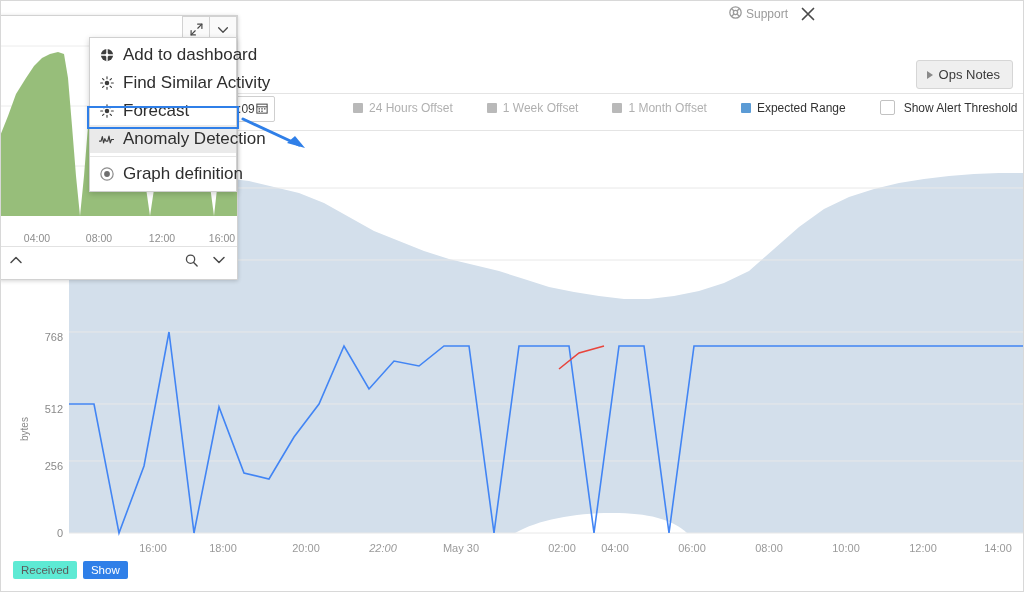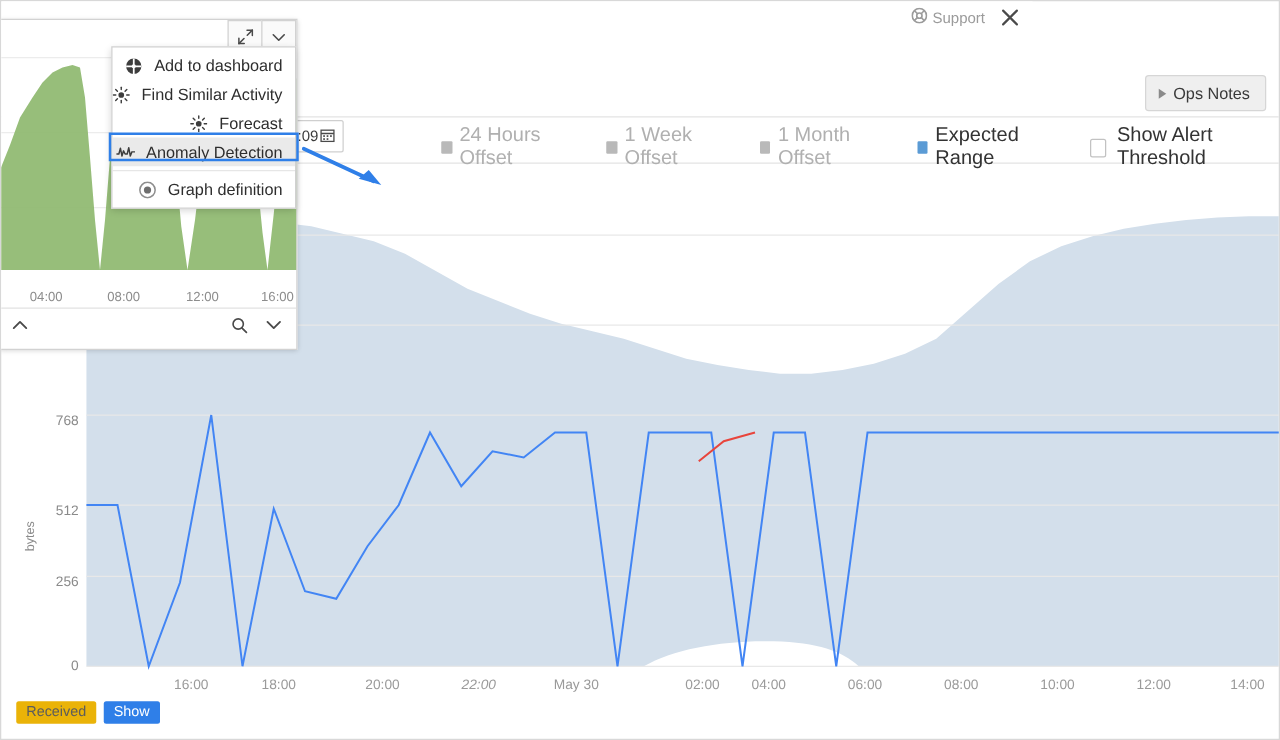--- a/index.html
+++ b/index.html
@@ -53,22 +53,22 @@
     width: 122px; height: 26px;
     border: 1px solid #cfcfcf; border-radius: 2px; background:#fff;
     display:flex; align-items:center; justify-content:space-between;
     padding: 0 6px; box-sizing:border-box;
     font-size: 12px; color: #3c3c3c;
   }
   .cal-ico { font-size: 12px; color:#444; }
 
   .toolopts {
     position:absolute; left: 352px; top: 99px;
-    display:flex; align-items:center; gap: 22px;
-    font-size: 16px;
+    display:flex; align-items:center; gap: 34px;
+    font-size: 12px;
   }
   .opt { display:flex; align-items:center; gap:6px; cursor:pointer; }
   .sq { width:10px;height:10px;display:inline-block;border-radius:1px; }
   .sq.gray { background:#b9b9b9; }
   .sq.blue { background:#5b9bd5; }
   .opt.dim .t { color:#b0b0b0; }
   .opt .t { color:#333; }
   .chk {
     width:13px;height:13px;border:1px solid #c2c2c2;background:#fff;
     border-radius:2px; display:inline-block;
@@ -98,21 +98,21 @@
     position:absolute; font-size:11px; color:#9a9a9a;
     transform: translateX(-50%);
   }
 
   
   .legend {
     position:absolute; left:12px; bottom:12px;
     display:flex; gap:6px; font-size:11.5px;
   }
   .lg { padding:3px 8px; border-radius:2px; cursor:pointer; }
-  .lg.off { background:#eab308; color:#5c5c5c; }
+  .lg.off { background:#5eead4; color:#5c5c5c; }
   .lg.on  { background:#2f7fe8; color:#ffffff; }
 
   
   .mini-panel {
     position:absolute; left:-2px; top:14px;
     width: 239px; height: 265px;
     background:#ffffff;
     border:1px solid #d2d2d2;
     box-shadow: 0 1px 4px rgba(0,0,0,.18);
     box-sizing:border-box;
@@ -142,22 +142,22 @@
     background:#ffffff;
     border:1px solid #d0d0d0;
     box-shadow: 0 2px 6px rgba(0,0,0,.18);
     z-index: 40;
     padding: 3px 0;
     box-sizing:border-box;
   }
   .menu-item {
     display:flex; align-items:center; gap:9px;
     padding: 4px 10px 4px 9px;
-    font-size: 13px; color: #2e2e2e;
-    cursor:pointer; white-space:nowrap;justify-content:flex-end;
+    font-size: 17px; color: #2e2e2e;
+    cursor:pointer; white-space:nowrap;
   }
   .menu-item.sel { background:#eaeaea; }
   .menu-sep { height:1px; background:#e6e6e6; margin:3px 0; }
   .mi-ico { width:15px; height:15px; flex:0 0 15px; display:flex; align-items:center; justify-content:center; color:#3d3d3d; }
 
   .hl-box {
     position:absolute; left:86px; top:105px; width:152px; height:23px;
     border:2px solid #2f7fe8; box-sizing:border-box; z-index:50;
     pointer-events:none;
   }

